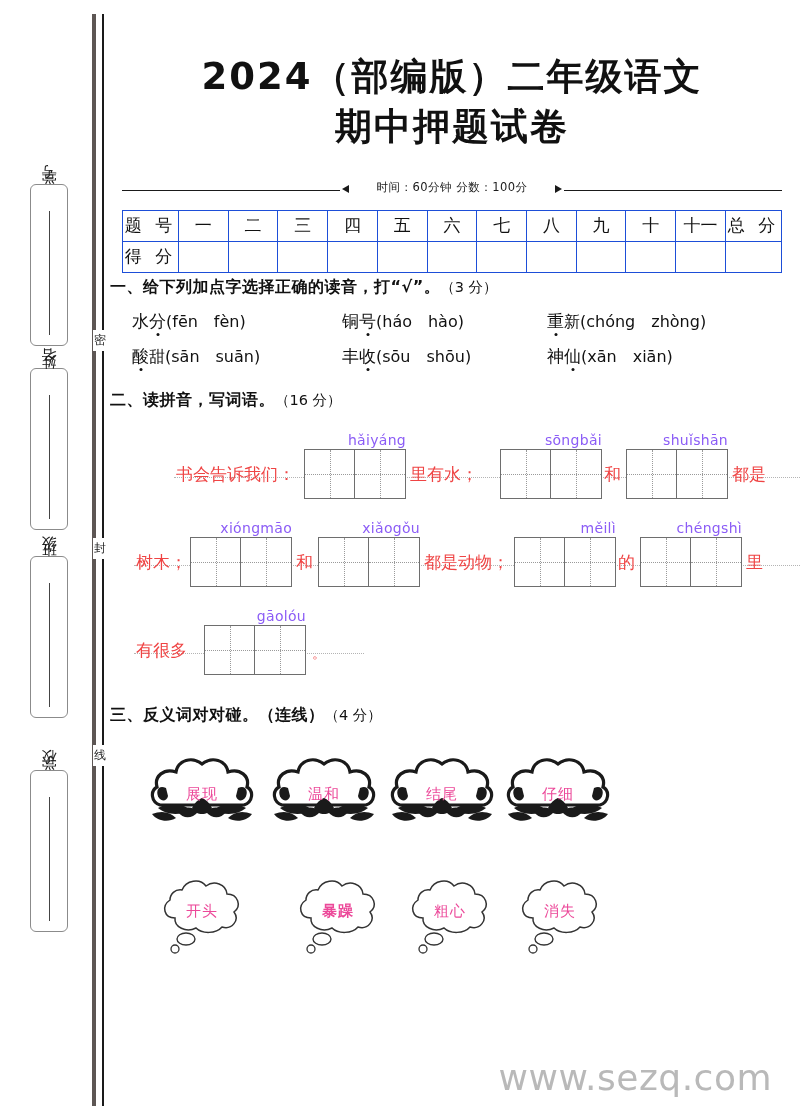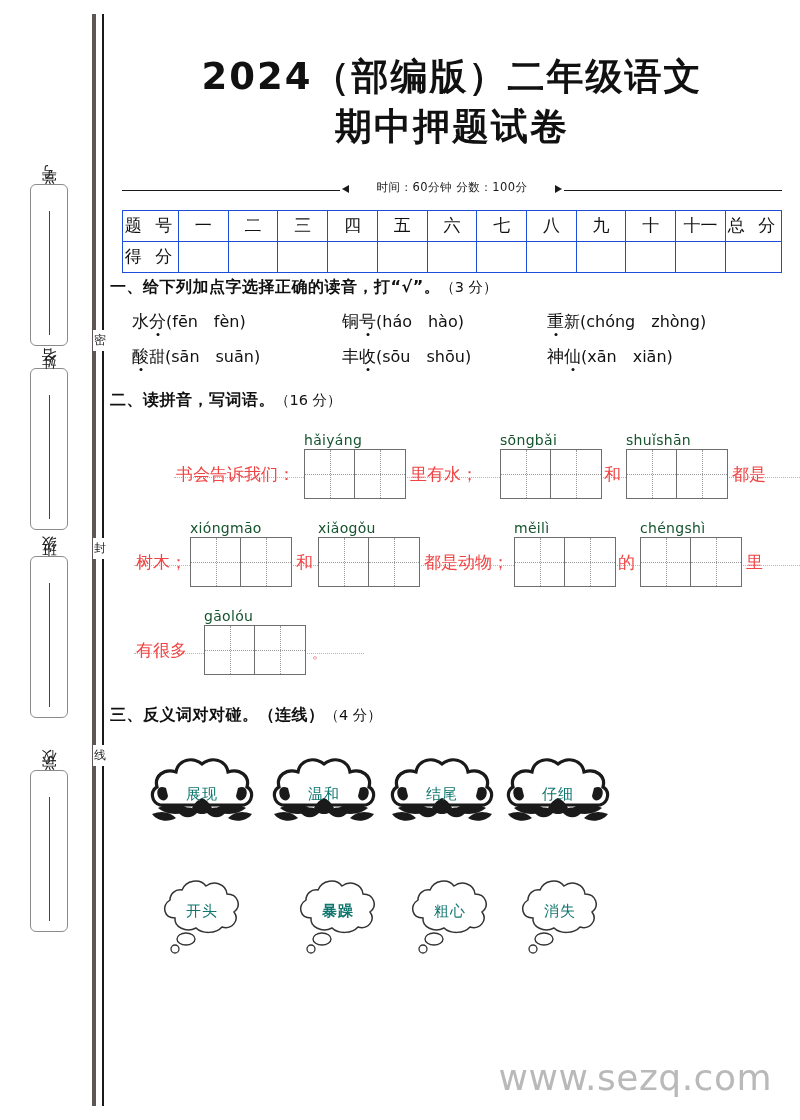--- a/index.html
+++ b/index.html
@@ -110,23 +110,23 @@
     transform:translateX(-50%);
   }
   .py-item .roman { font-family:"DejaVu Sans","Liberation Sans",sans-serif; font-size:16px; }
 
   
   .tz-line { position:relative; height:68px; margin-top:8px; }
   .tz-text { position:absolute; font-size:17px; color:#ef4444; white-space:nowrap; top:30px; }
   .tz-group { position:absolute; top:16px; }
   .tz-pinyin {
     position:absolute; top:-17px; left:0; width:100%;
-    display:flex; justify-content:flex-start;
-    font-family:"DejaVu Sans","Liberation Sans",sans-serif;
-    font-size:14px; color:#14532d; letter-spacing:0.3px;
+    display:flex; justify-content:flex-end;
+    font-family:"DejaVu Sans","Liberation Sans",sans-serif;
+    font-size:14px; color:#8b5cf6; letter-spacing:0.3px;
   }
   .tz-boxes { display:flex; }
   .tz-cell {
     width:51px; height:50px; border:1px solid #6e6e6e;
     position:relative; background:#fff;
   }
   .tz-cell + .tz-cell { border-left:none; }
   .tz-cell::before {
     content:""; position:absolute; left:0; right:0; top:50%;
     border-top:1px dotted #9a9a9a;
@@ -137,21 +137,21 @@
   }
   .tz-baseline {
     position:absolute; height:0; border-top:1px dotted #b4b4b4;
   }
 
   
   #match-area { position:relative; height:230px; margin-top:10px; }
   .flower-item, .cloud-item { position:absolute; }
   .word-label {
     position:absolute; left:0; right:0; text-align:center;
-    font-size:15px; color:#0f766e; letter-spacing:1px;
+    font-size:15px; color:#ec4899; letter-spacing:1px;
     font-family:"DejaVu Serif","Liberation Serif",serif;
   }
   .flower-item .word-label { top:27px; }
   .cloud-item .word-label { top:26px; }
 
   
   #watermark {
     position:absolute; right:28px; bottom:22px;
     font-size:36px; color:#b9b9b9; letter-spacing:0.5px;
     font-family:"DejaVu Sans","Liberation Sans",sans-serif;

